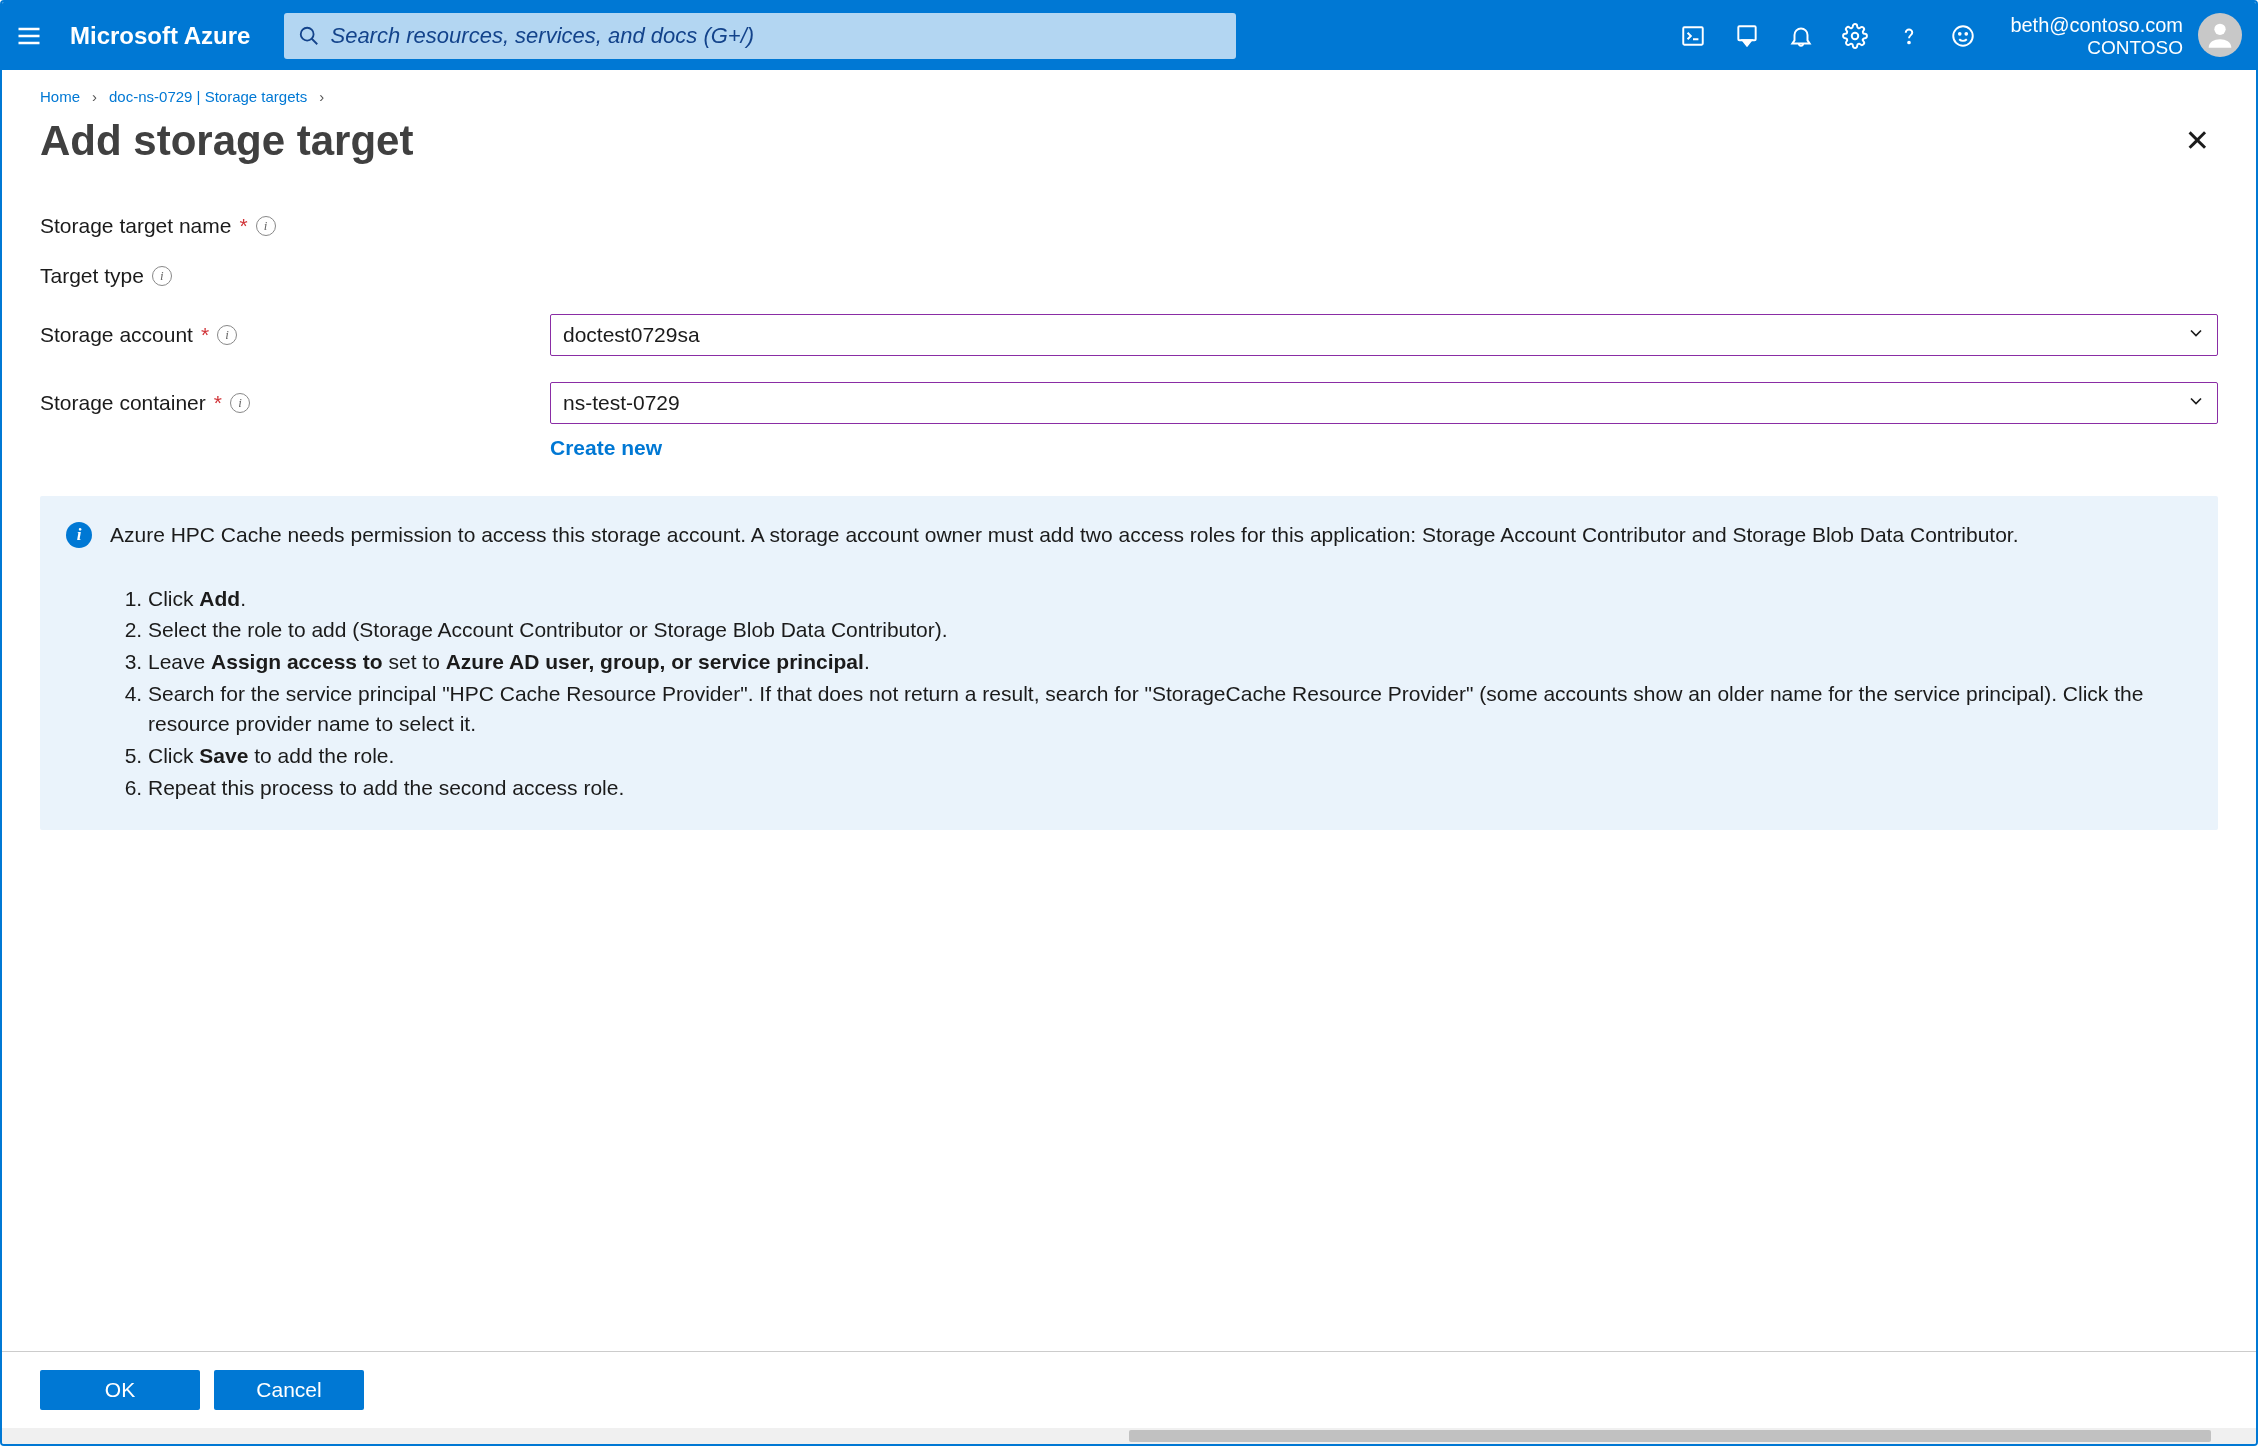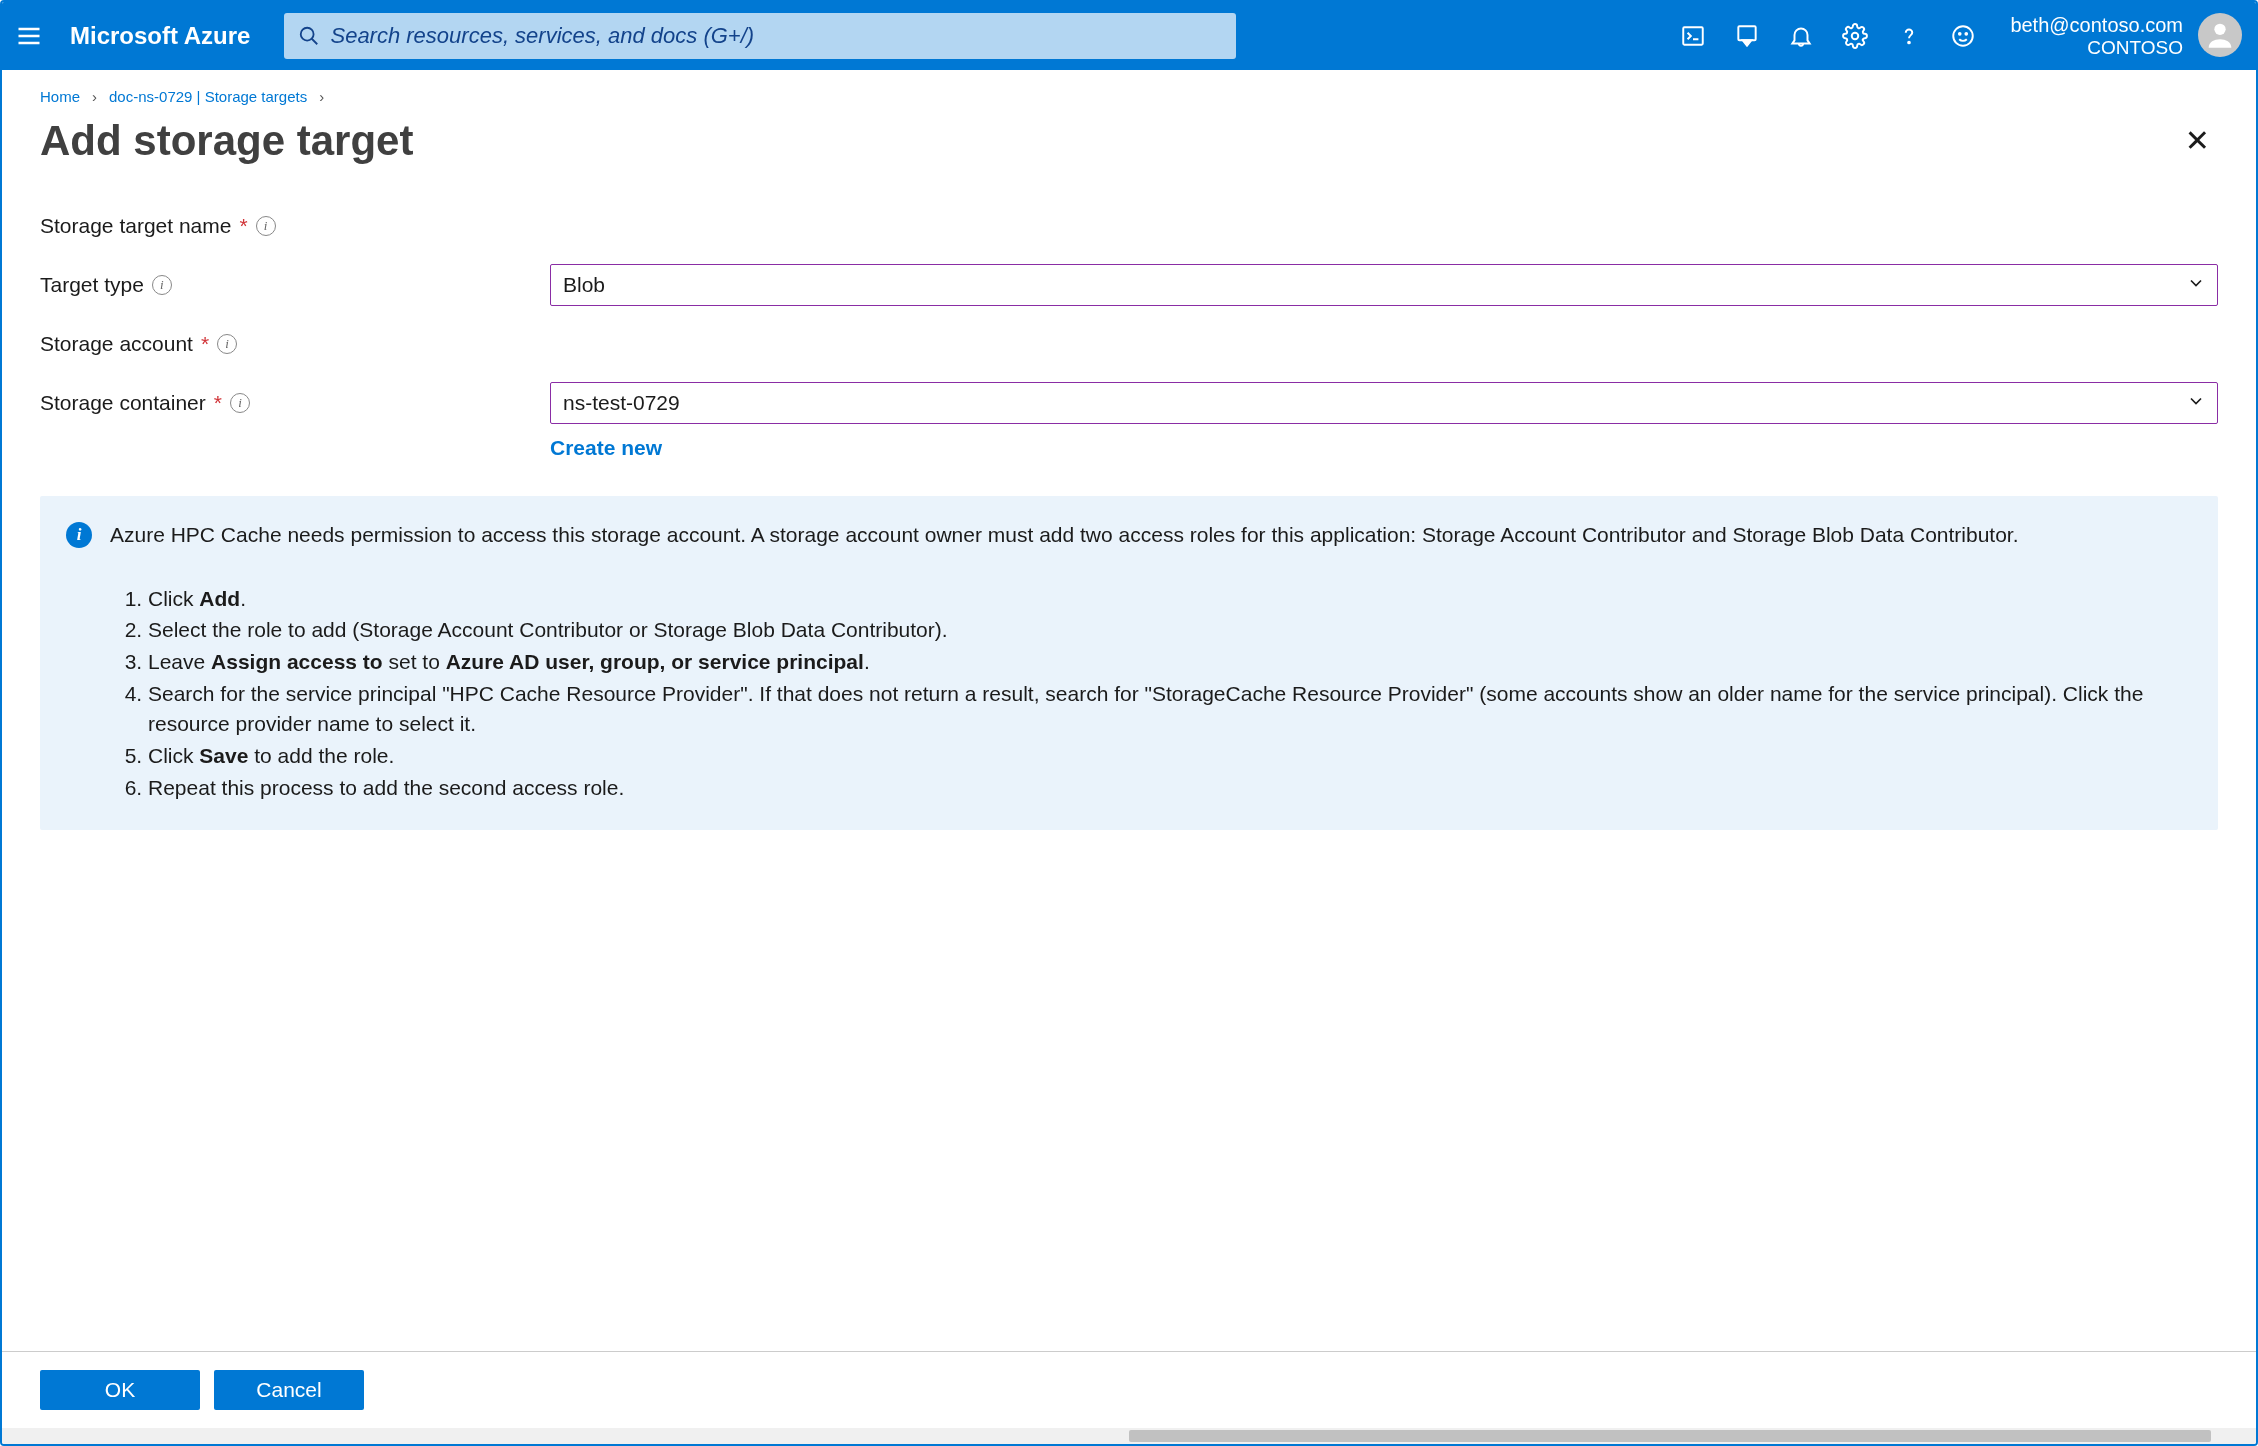--- a/index.html
+++ b/index.html
@@ -155,35 +155,35 @@
       <span class="req">*</span>
       <span class="info-icon">i</span>
     </div>
   </div>
 
   <div class="row">
     <div class="label">
       <span>Target type</span>
       <span class="info-icon">i</span>
     </div>
+  </div>
+
+  <div class="row">
+    <div class="label">
+      <span>Storage account</span>
+      <span class="req">*</span>
+      <span class="info-icon">i</span>
+    </div>
     <div class="field">
       <div class="select">
-          <span>Blob</span>
+          <span>doctest0729sa</span>
         </div>
       <span class="chev"><svg viewBox="0 0 24 24" fill="none" stroke="currentColor" stroke-width="2">
             <polyline points="6 9 12 15 18 9"></polyline>
           </svg></span>
-    </div>
-  </div>
-
-  <div class="row">
-    <div class="label">
-      <span>Storage account</span>
-      <span class="req">*</span>
-      <span class="info-icon">i</span>
     </div>
   </div>
 
   <div class="row" style="margin-bottom:6px;">
     <div class="label">
       <span>Storage container</span>
       <span class="req">*</span>
       <span class="info-icon">i</span>
     </div>
     <div class="field">

